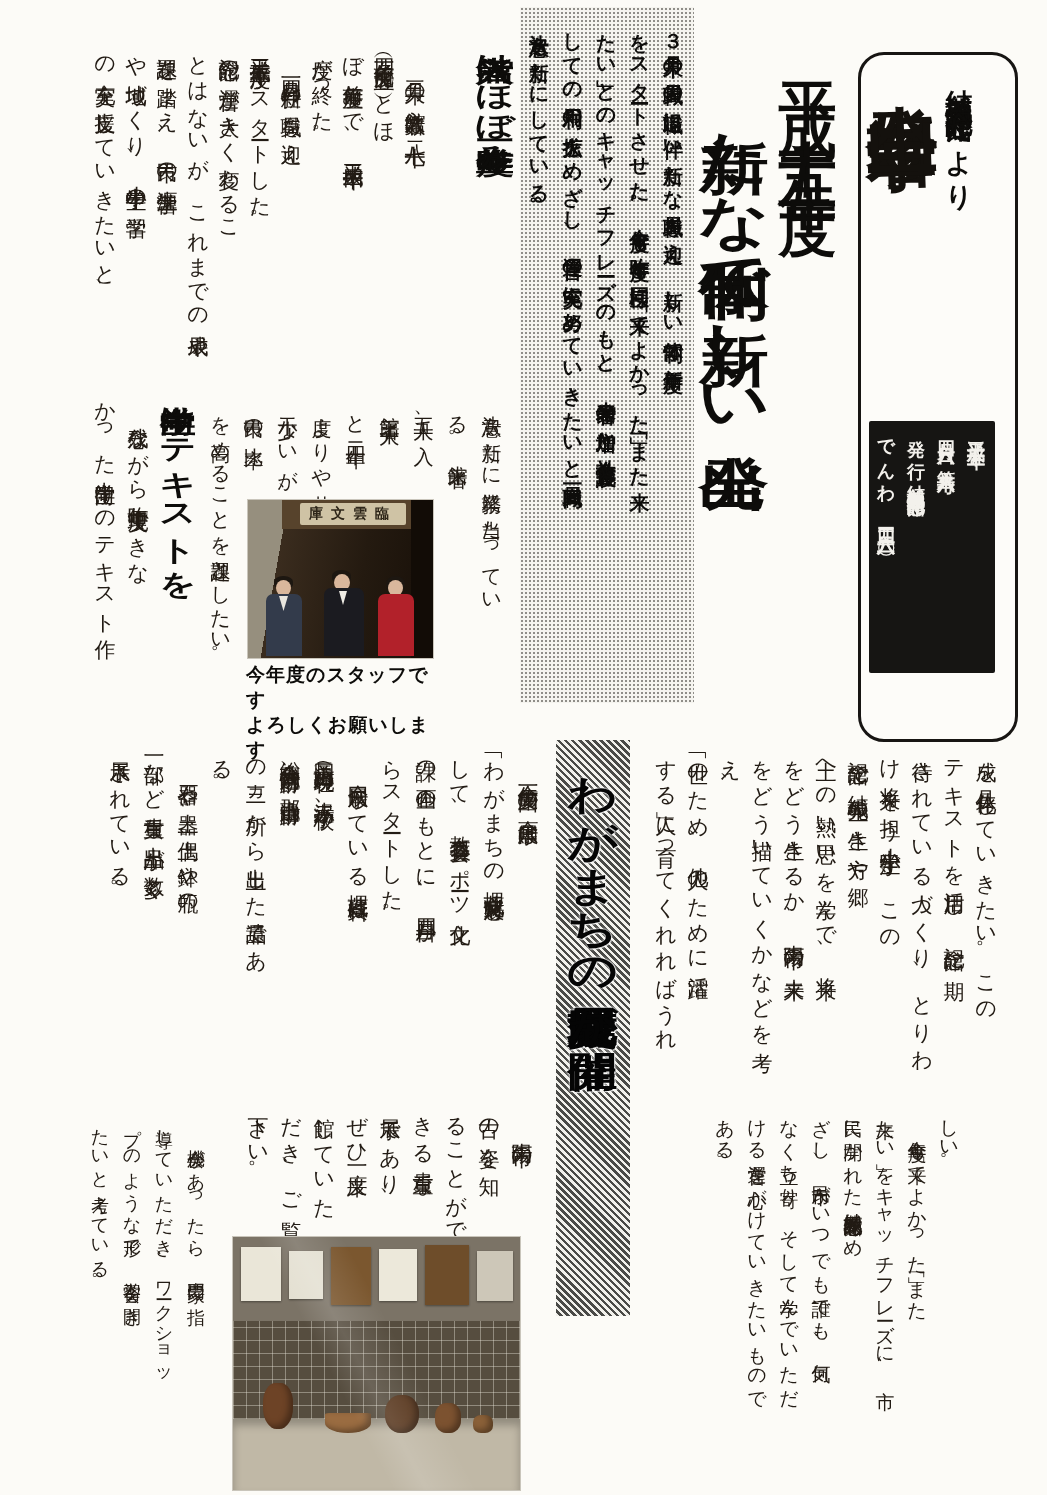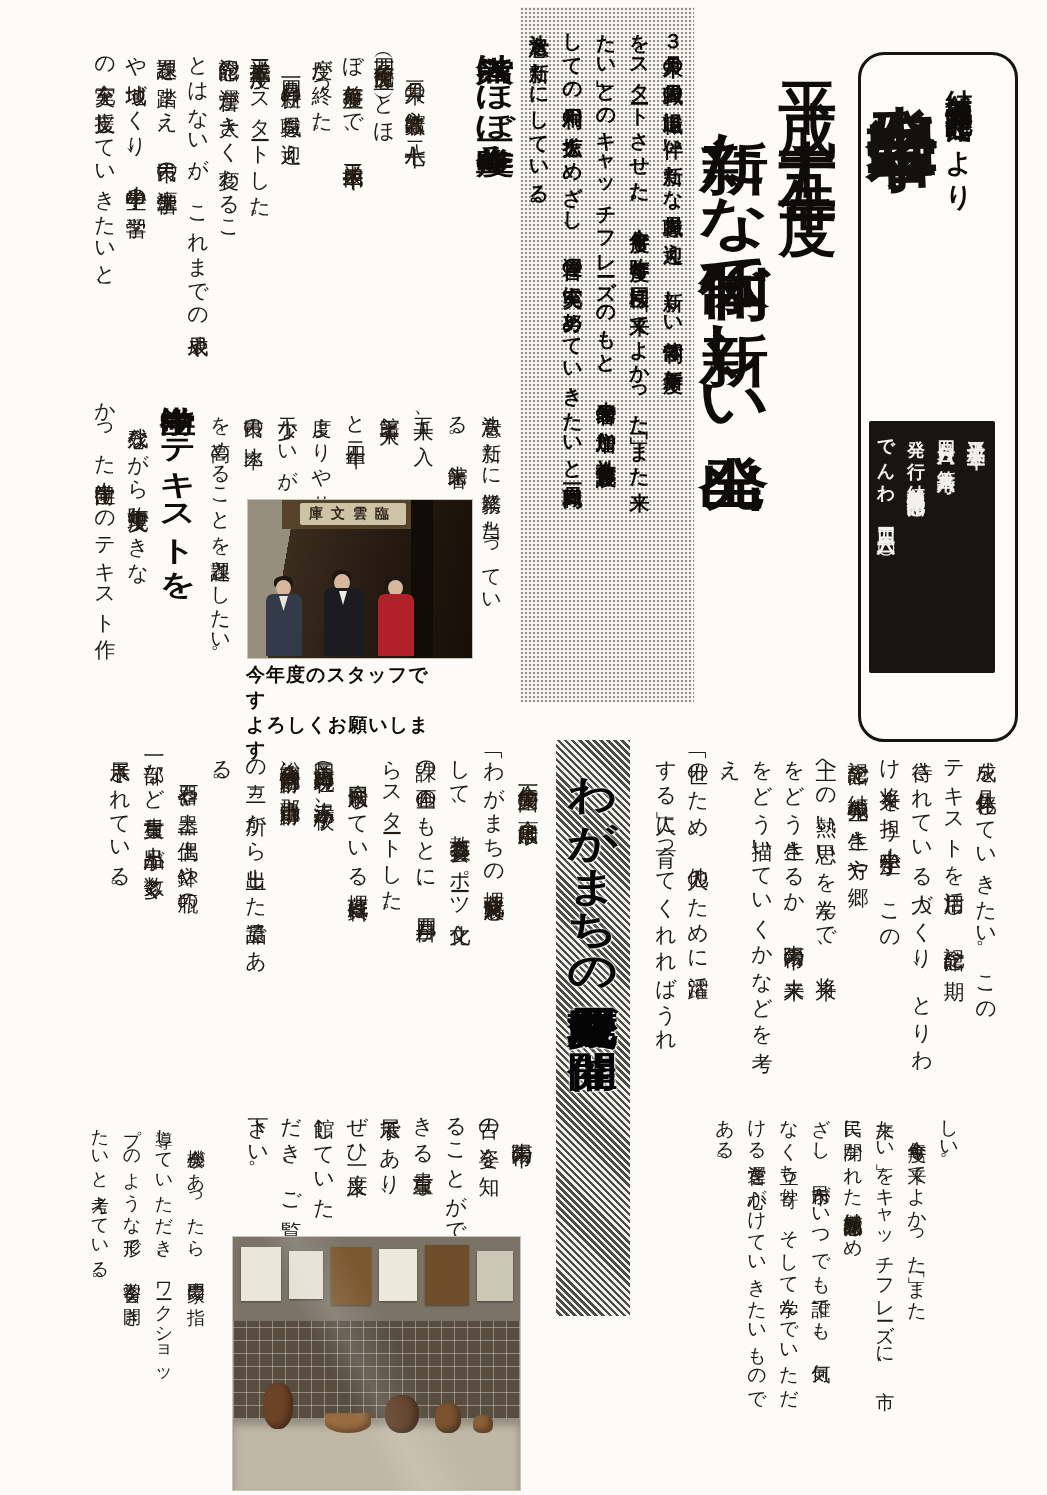--- a/index.html
+++ b/index.html
@@ -43,21 +43,21 @@
 
   
   .h-exh{left:556px;top:740px;width:74px;height:576px;background:repeating-linear-gradient(45deg,#f2f1ec 0 2.5px,#4a4a47 2.5px 5px);}
   .h-exh .txt{left:12px;top:8px;font-size:50px;line-height:1;letter-spacing:0;color:#050505;
      text-shadow:0 0 2px rgba(255,255,255,.95),0 0 4px rgba(255,255,255,.8),1px 1px 0 rgba(255,255,255,.6);}
   .ex-b1{left:103px;top:745px;width:442px;height:375px;font-size:21px;letter-spacing:1.8px;line-height:34px;}
   .ex-b2{left:241px;top:1102px;width:297px;height:142px;font-size:21px;letter-spacing:2.5px;line-height:33px;}
   .ex-b3{left:84px;top:1116px;width:128px;height:285px;font-size:18px;letter-spacing:1.4px;line-height:32px;}
 
   
-  .sphoto{left:248px;top:500px;width:224px;height:158px;background:linear-gradient(100deg,#968f7e 0 19%,#3a2c1e 19%,#241a10 60%,#170f08 100%);overflow:hidden;box-shadow:0 0 0 1px #c9c5bb;}
+  .sphoto{left:248px;top:500px;width:185px;height:158px;background:linear-gradient(100deg,#968f7e 0 19%,#3a2c1e 19%,#241a10 60%,#170f08 100%);overflow:hidden;box-shadow:0 0 0 1px #c9c5bb;}
   .sp-beam{left:34px;top:0;width:151px;height:29px;background:#57432c;}
   .sp-plaque{left:52px;top:3px;width:106px;height:22px;background:#cfc3a5;border-radius:2px;text-align:center;}
   .sp-plaque span{font-size:14px;font-weight:700;letter-spacing:8px;color:#2e2619;font-family:"Liberation Serif",serif;line-height:22px;}
   .sp-pillar{left:163px;top:0;width:22px;height:158px;background:#120c06;}
   .person{bottom:0;}
   .head{position:absolute;width:15px;height:16px;background:#d9b79c;border-radius:50%;top:0;left:10px;}
   .hair{position:absolute;width:19px;height:12px;background:#1d1711;border-radius:48% 48% 30% 30%;top:-4px;left:8px;}
   .torso{position:absolute;top:14px;width:36px;height:62px;border-radius:7px 7px 0 0;}
   .p1{left:18px;width:36px;height:78px;}
   .p1 .torso{background:#333b4b;}

